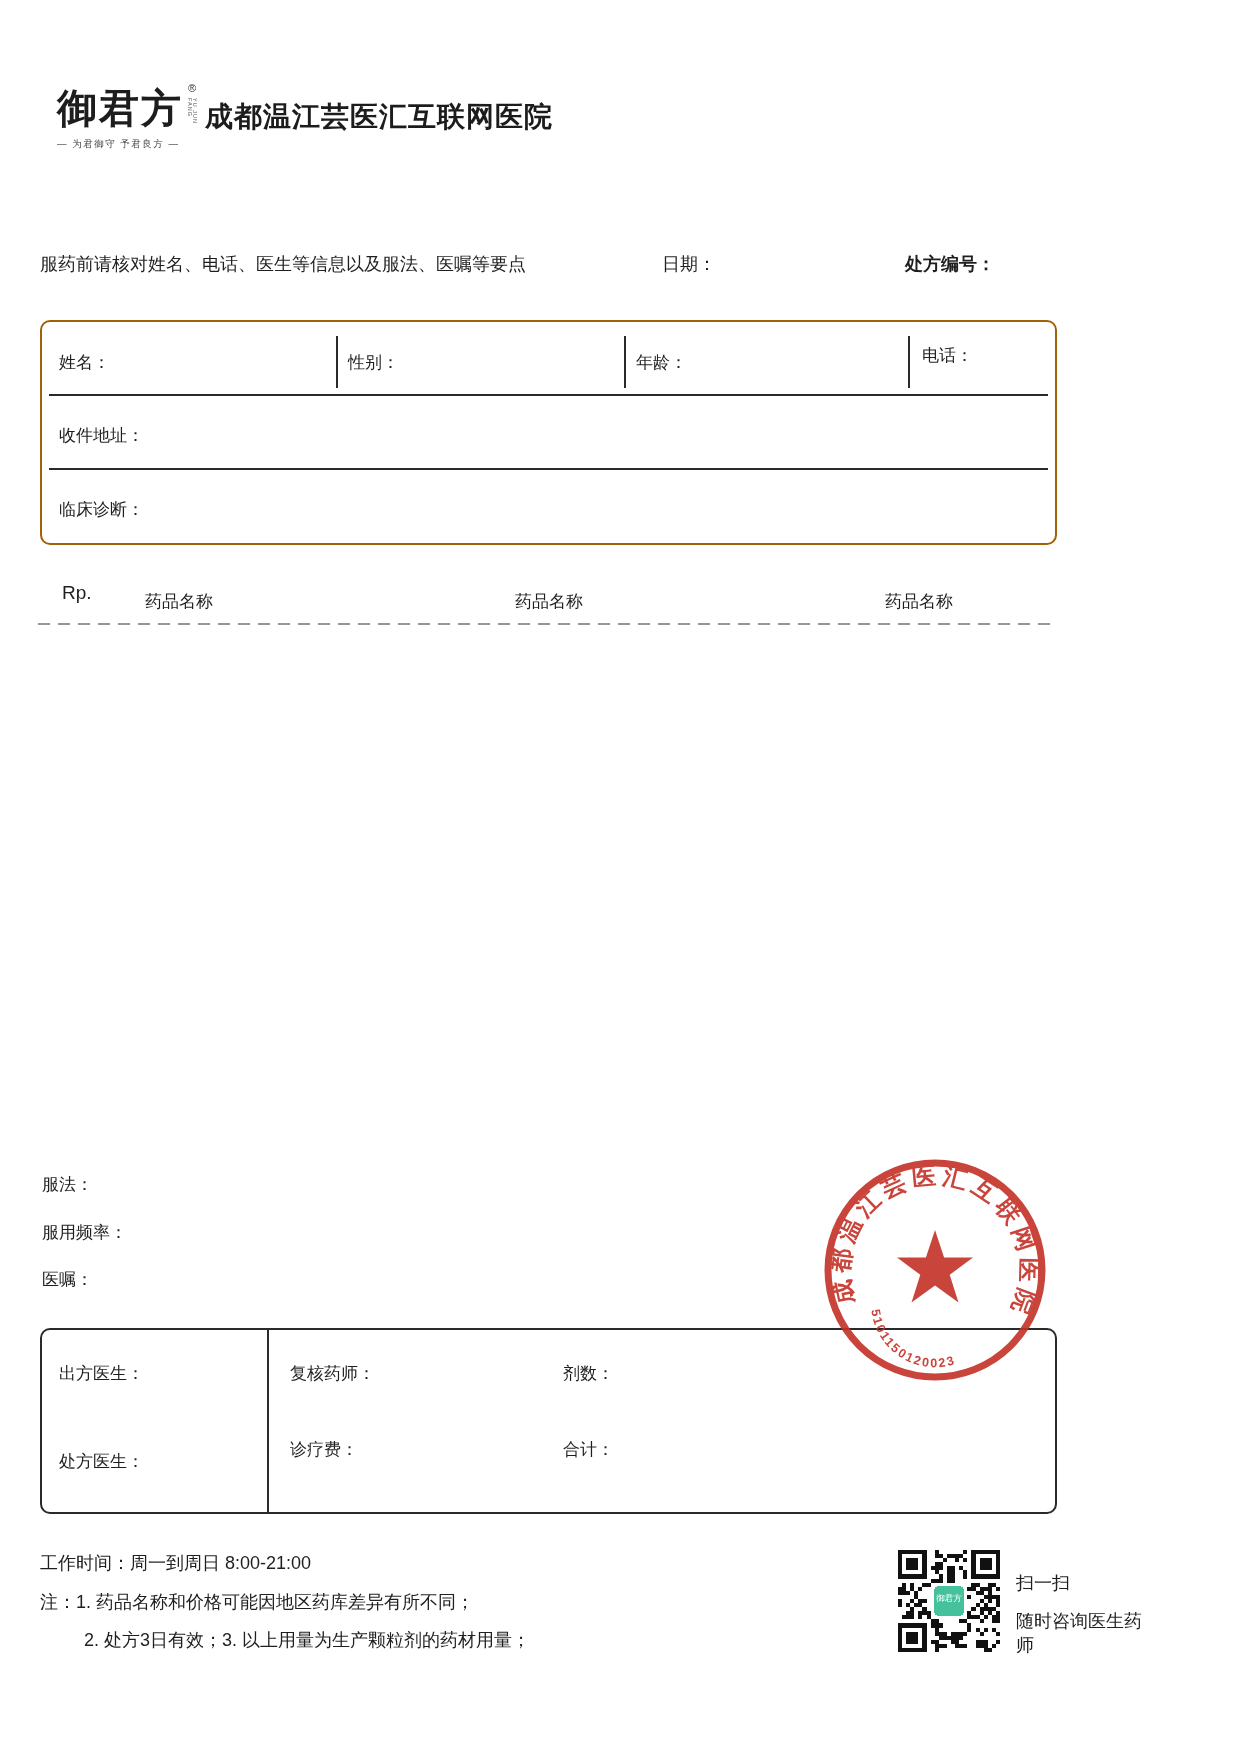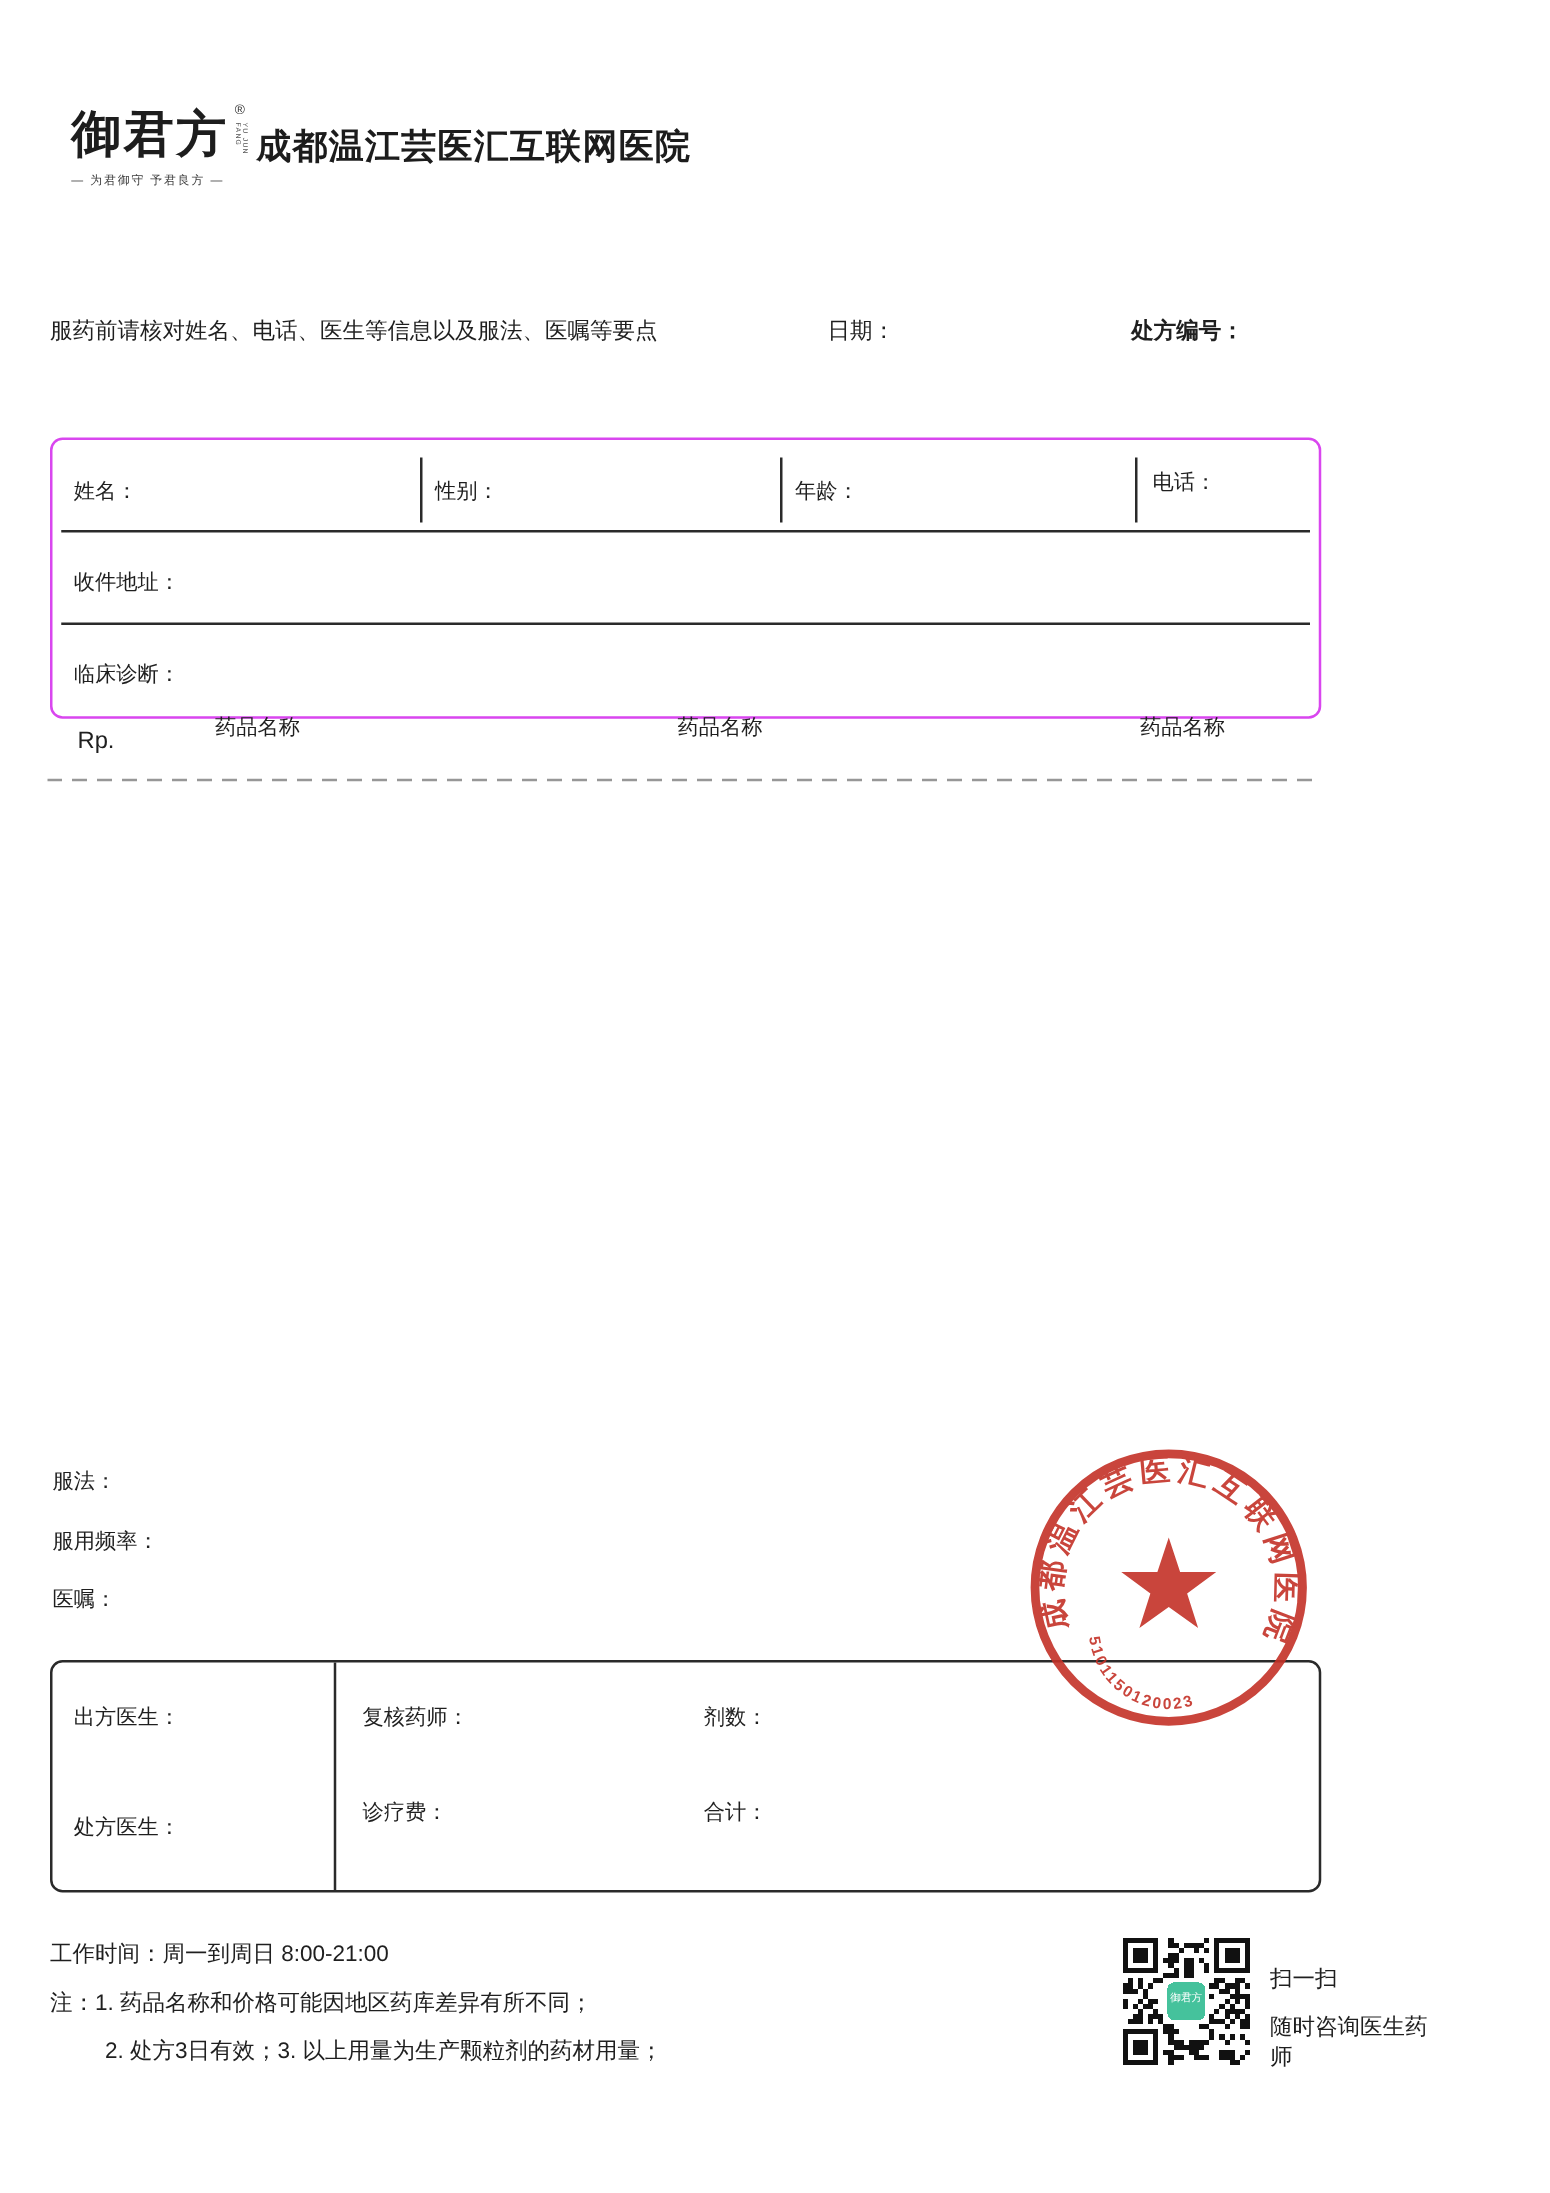--- a/index.html
+++ b/index.html
@@ -13,34 +13,34 @@
   .logo-vert{position:absolute;right:-14px;top:10px;writing-mode:vertical-rl;font-family:"Liberation Sans",sans-serif;font-weight:400;font-size:5.5px;letter-spacing:1px;color:#555;}
   .logo-tagline{margin-top:10px;font-size:9.5px;color:#3c3c3c;letter-spacing:1.5px;white-space:nowrap;}
   .hospital-title{position:absolute;left:205px;top:98px;font-size:28px;font-weight:700;color:#1c1c1c;letter-spacing:1px;}
 
   
   .check-note{position:absolute;left:40px;top:252px;font-size:18px;}
   .date-label{position:absolute;left:662px;top:252px;font-size:18px;}
   .rx-no-label{position:absolute;left:905px;top:252px;font-size:18px;font-weight:bold;}
 
   
-  .info-box{position:absolute;left:40px;top:320px;width:1013px;height:221px;border:2px solid #d946ef;border-radius:10px;margin-top:30px;}
+  .info-box{position:absolute;left:40px;top:320px;width:1013px;height:221px;border:2px solid #a16207;border-radius:10px;}
   .info-box .vdiv{position:absolute;width:2px;top:14px;height:52px;background:#2a2a2a;}
   .vdiv-1{left:294px;} .vdiv-2{left:582px;} .vdiv-3{left:866px;}
   .info-box .hline{position:absolute;left:7px;right:7px;height:2px;background:#2a2a2a;}
   .hline-1{top:72px;} .hline-2{top:146px;}
   .cell-label{position:absolute;font-size:17px;white-space:nowrap;}
   .lbl-name{left:17px;top:29px;} .lbl-gender{left:306px;top:29px;}
   .lbl-age{left:594px;top:29px;} .lbl-phone{left:880px;top:22px;}
   .lbl-address{left:17px;top:102px;}
   .lbl-diagnosis{left:17px;top:176px;}
 
   
   .rp-label{position:absolute;left:62px;top:582px;font-size:19px;}
-  .drug-col{position:absolute;top:570px;font-size:17px;margin-left:27px;}
+  .drug-col{position:absolute;top:590px;font-size:17px;}
   .drug-col-1{left:145px;} .drug-col-2{left:515px;} .drug-col-3{left:885px;}
   .dashed-sep{position:absolute;left:38px;top:623px;width:1017px;height:2px;
     background:repeating-linear-gradient(90deg,#979797 0 12px,transparent 12px 20px);}
 
   
   .usage-label{position:absolute;left:42px;font-size:17px;}
   .lbl-usage{top:1173px;} .lbl-freq{top:1221px;} .lbl-advice{top:1268px;}
 
   
   .sign-box{position:absolute;left:40px;top:1328px;width:1013px;height:182px;border:2px solid #2a2a2a;border-radius:10px;}

